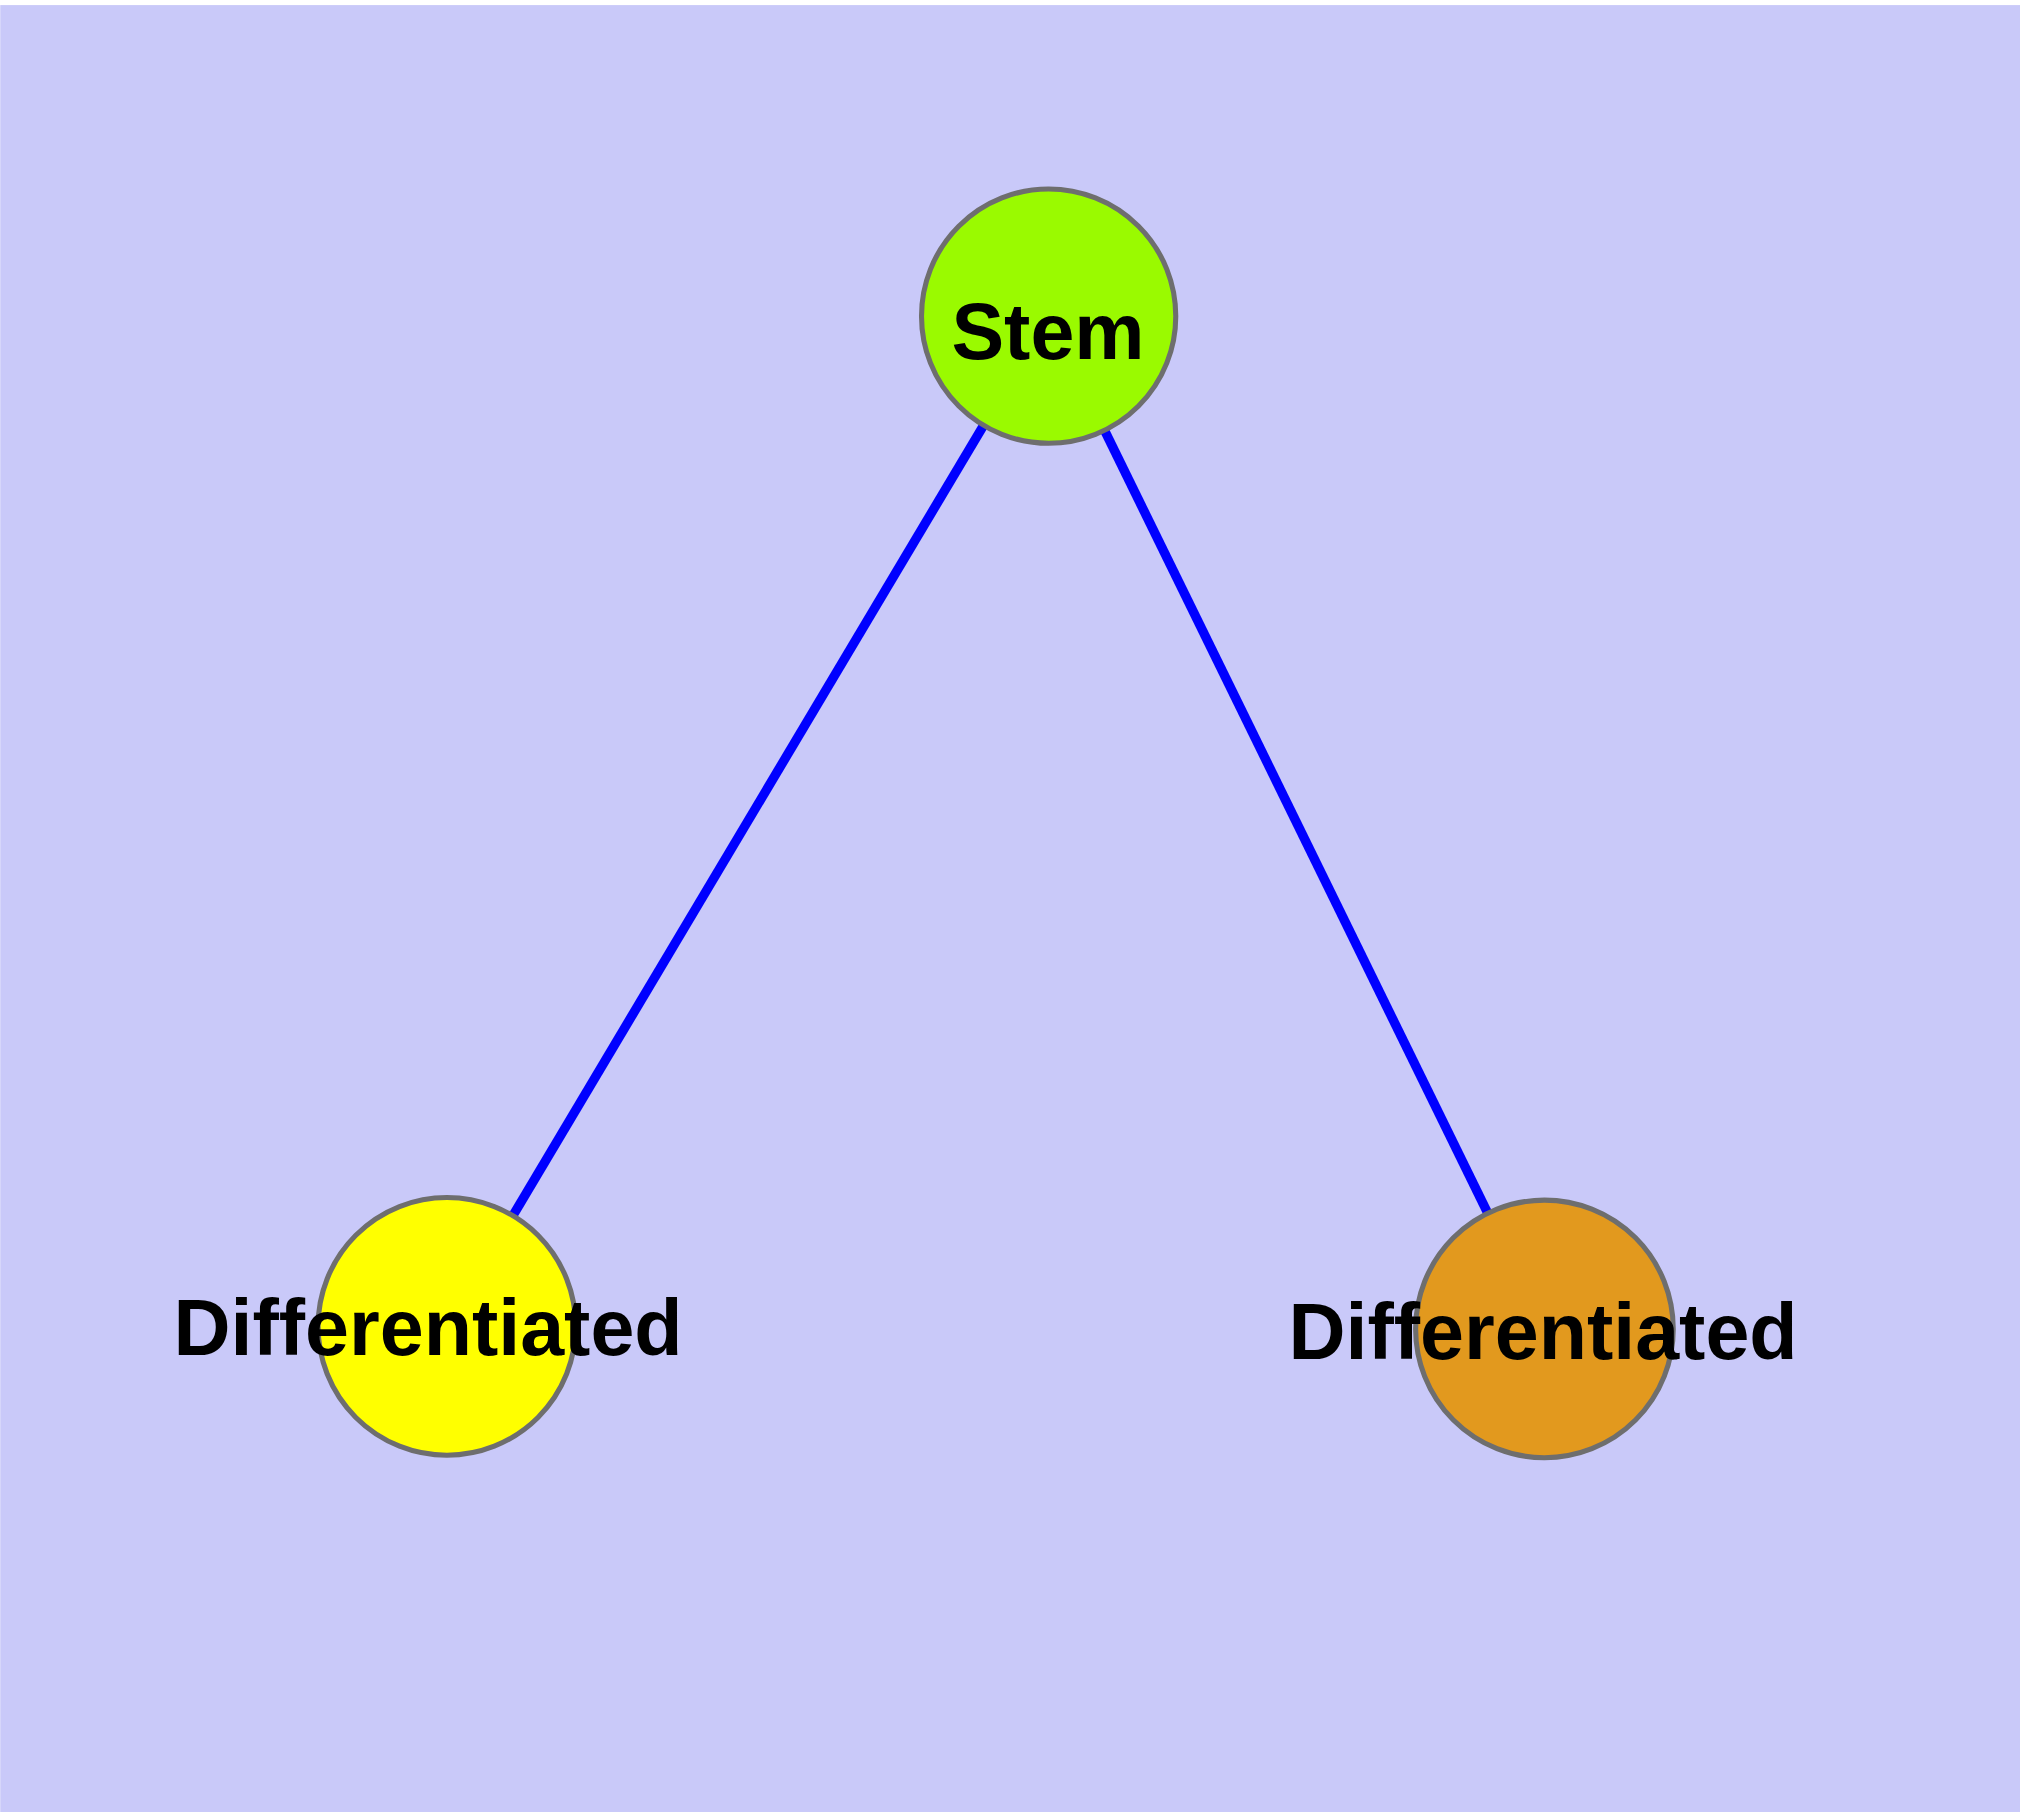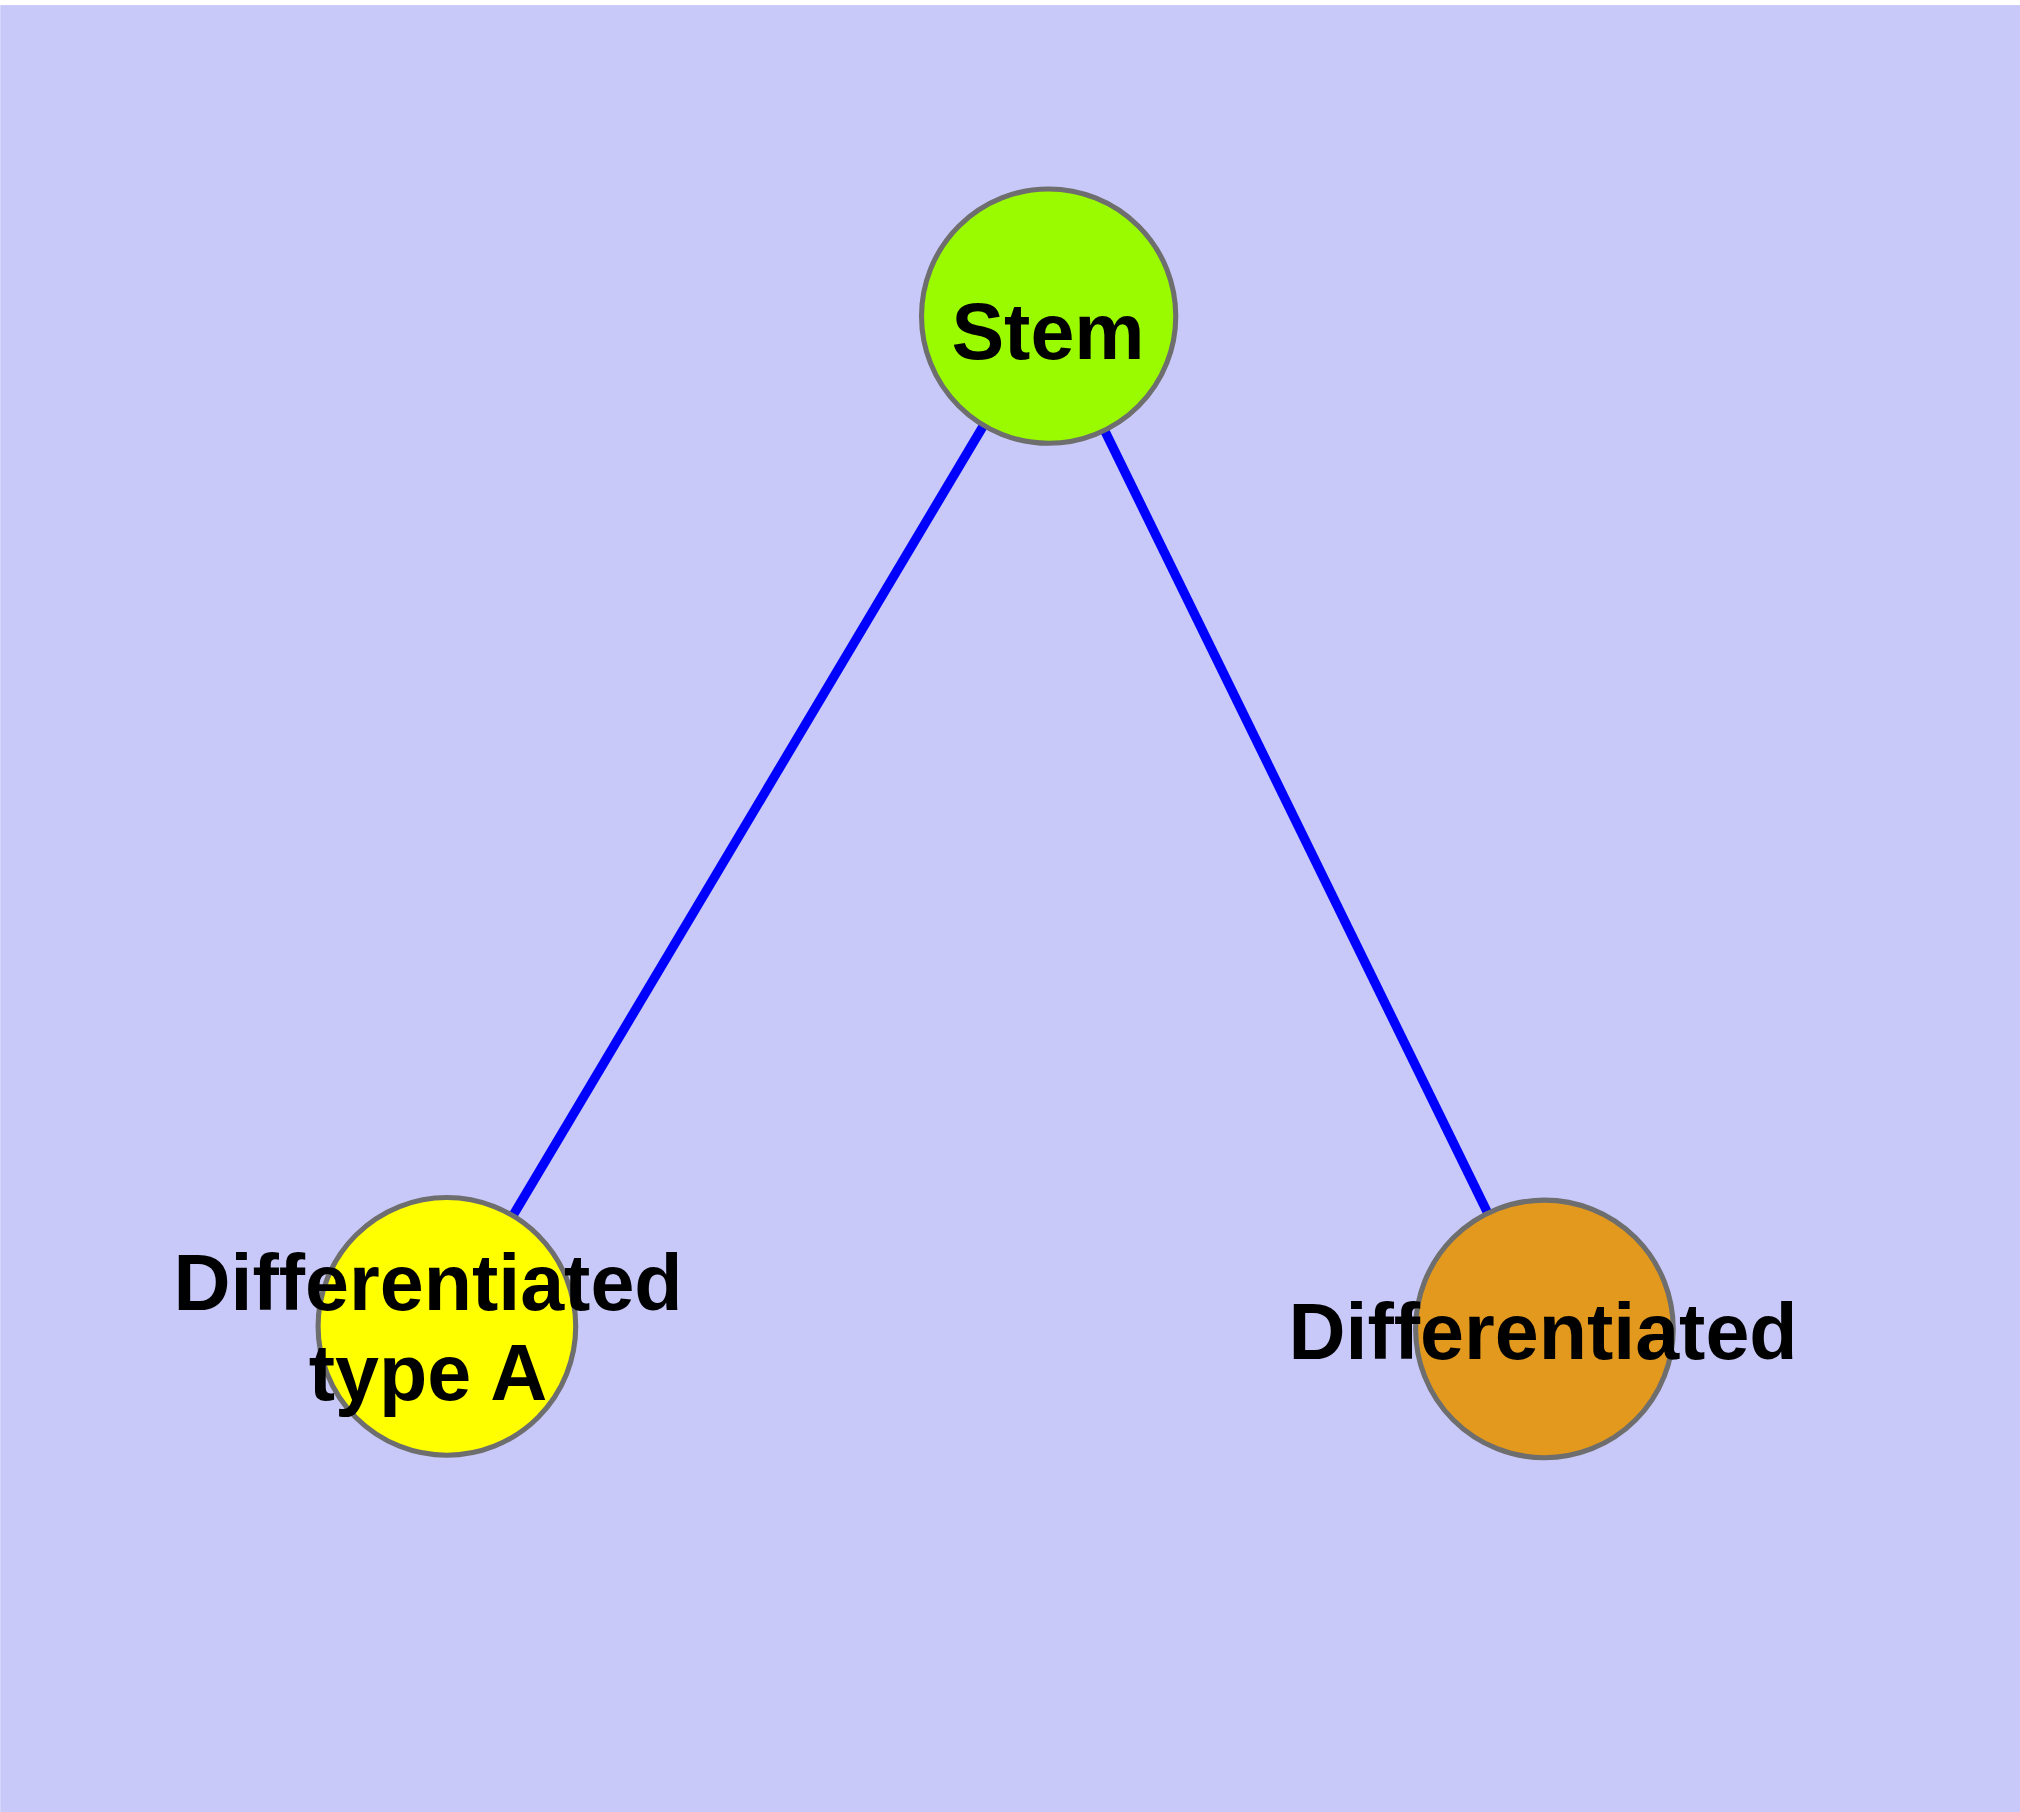--- a/index.html
+++ b/index.html
@@ -52,21 +52,20 @@
     <circle cx="527" cy="1565" r="152" stroke-width="6" fill="#FFFF00" stroke="#6E6E6E"></circle>
     <circle cx="1822" cy="1568" r="152" stroke-width="6" fill="#E2991E" stroke="#6E6E6E"></circle>
   </svg>
 
   <div class="node-label" style="left:1048px; top:332px;">
     <span class="label-line">Stem</span>
   </div>
 
   <div class="node-label" style="left:428px; top:1328px;">
     <span class="label-line">Differentiated</span>
-    <span class="label-line">type A</span>
   </div>
 
   <div class="node-label" style="left:1543px; top:1332px;">
     <span class="label-line">Differentiated</span>
   </div>
 
 </div>
 
 
 </body></html>

